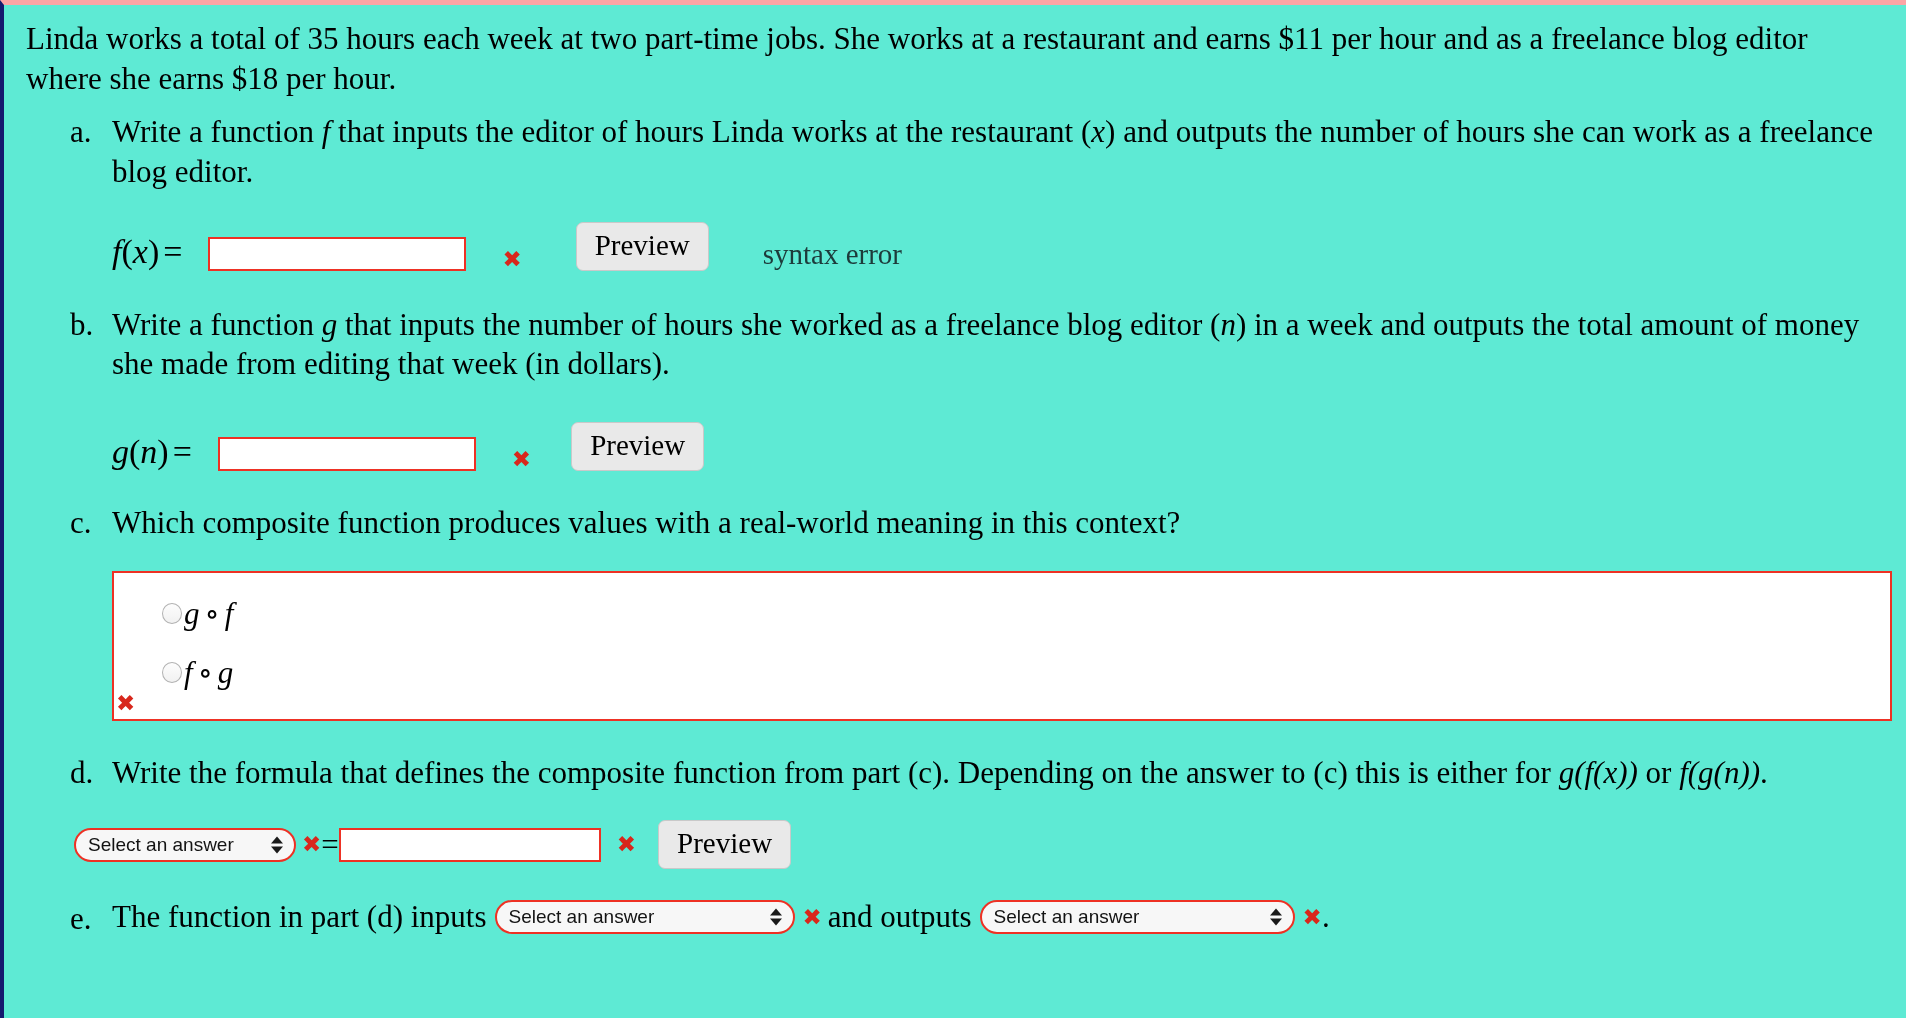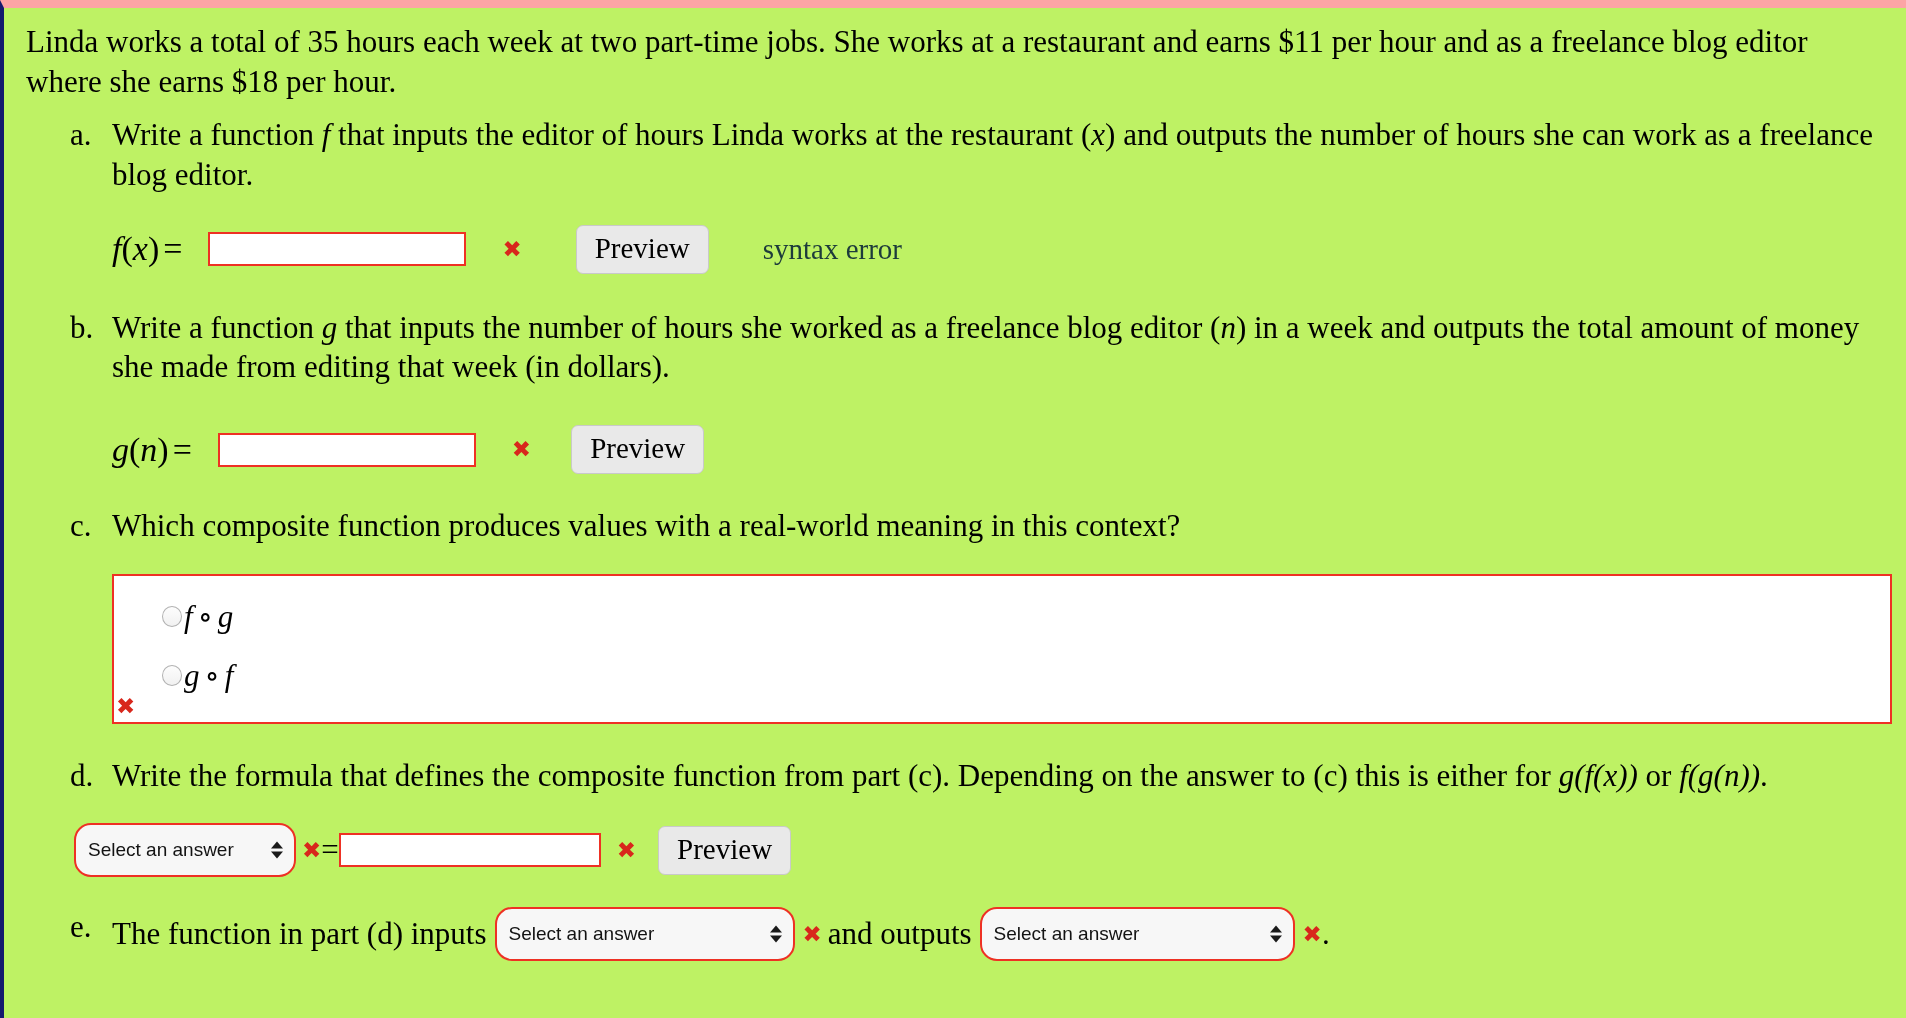--- a/index.html
+++ b/index.html
@@ -13,23 +13,23 @@
     overflow: hidden;
     font-family: "Liberation Serif", "DejaVu Serif", serif;
     color: #000000;
   }
 
   #page {
     position: relative;
     width: 1906px;
     height: 1018px;
     box-sizing: border-box;
-    border-top: 8px solid #fca5a5;
+    border-top: 5px solid #fca5a5;
     border-left: 4px solid #141a6e;
-    background: #bef264;
+    background: #5eead4;
   }
 
   .content {
     padding: 14px 18px 0 22px;
   }
 
   
   .intro {
     font-size: 31px;
     line-height: 1.28;
@@ -72,21 +72,21 @@
     font-size: 34px;
     white-space: nowrap;
   }
   .math .v { font-style: italic; }
   .math .p { font-style: normal; }
   .math .eq { font-style: normal; padding: 0 4px; }
 
   
   .answer-row {
     display: flex;
-    align-items: center;
+    align-items: flex-end;
     gap: 12px;
   }
 
   .lbl-eq {
     margin-right: 10px;
   }
 
   input.mathbox {
     box-sizing: border-box;
     height: 34px;
@@ -172,21 +172,21 @@
 
   
   .sel {
     box-sizing: border-box;
     position: relative;
     display: inline-flex;
     align-items: center;
     border: 2px solid #ee3124;
     border-radius: 17px;
     background: #f7f7f7;
-    height: 54px;
+    height: 34px;
     padding: 0 30px 0 12px;
     font-family: "Liberation Sans", "DejaVu Sans", sans-serif;
     font-size: 19px;
     color: #131313;
     cursor: pointer;
     white-space: nowrap;
   }
   .sel.w-d  { width: 222px; }
   .sel.w-e1 { width: 300px; }
   .sel.w-e2 { width: 315px; }
@@ -275,25 +275,25 @@
         </div>
       </li>
 
       <li style="margin-top:32px;">
         <span class="marker">c.</span>
         <p class="q-text">Which composite function produces values with a real-world meaning in this context?</p>
 
         <div class="mcbox" style="margin-top:28px;">
           <div class="mc-opt">
             <input class="radio" type="radio" name="pc" style="">
-            <span class="mc-label"><span class="v">f</span><span class="ring">∘</span><span class="v">g</span></span>
+            <span class="mc-label"><span class="v">g</span><span class="ring">∘</span><span class="v">f</span></span>
           </div>
           <div class="mc-opt">
             <input class="radio" type="radio" name="pc" style="">
-            <span class="mc-label"><span class="v">g</span><span class="ring">∘</span><span class="v">f</span></span>
+            <span class="mc-label"><span class="v">f</span><span class="ring">∘</span><span class="v">g</span></span>
           </div>
           <span class="xmark">✖</span>
         </div>
       </li>
 
       <li style="margin-top:32px;">
         <span class="marker">d.</span>
         <p class="q-text">
           <span>Write the formula that defines the composite function from part (c). Depending on the answer to (c) this is either for</span>
           <span class="mi">g(f(x))</span>

